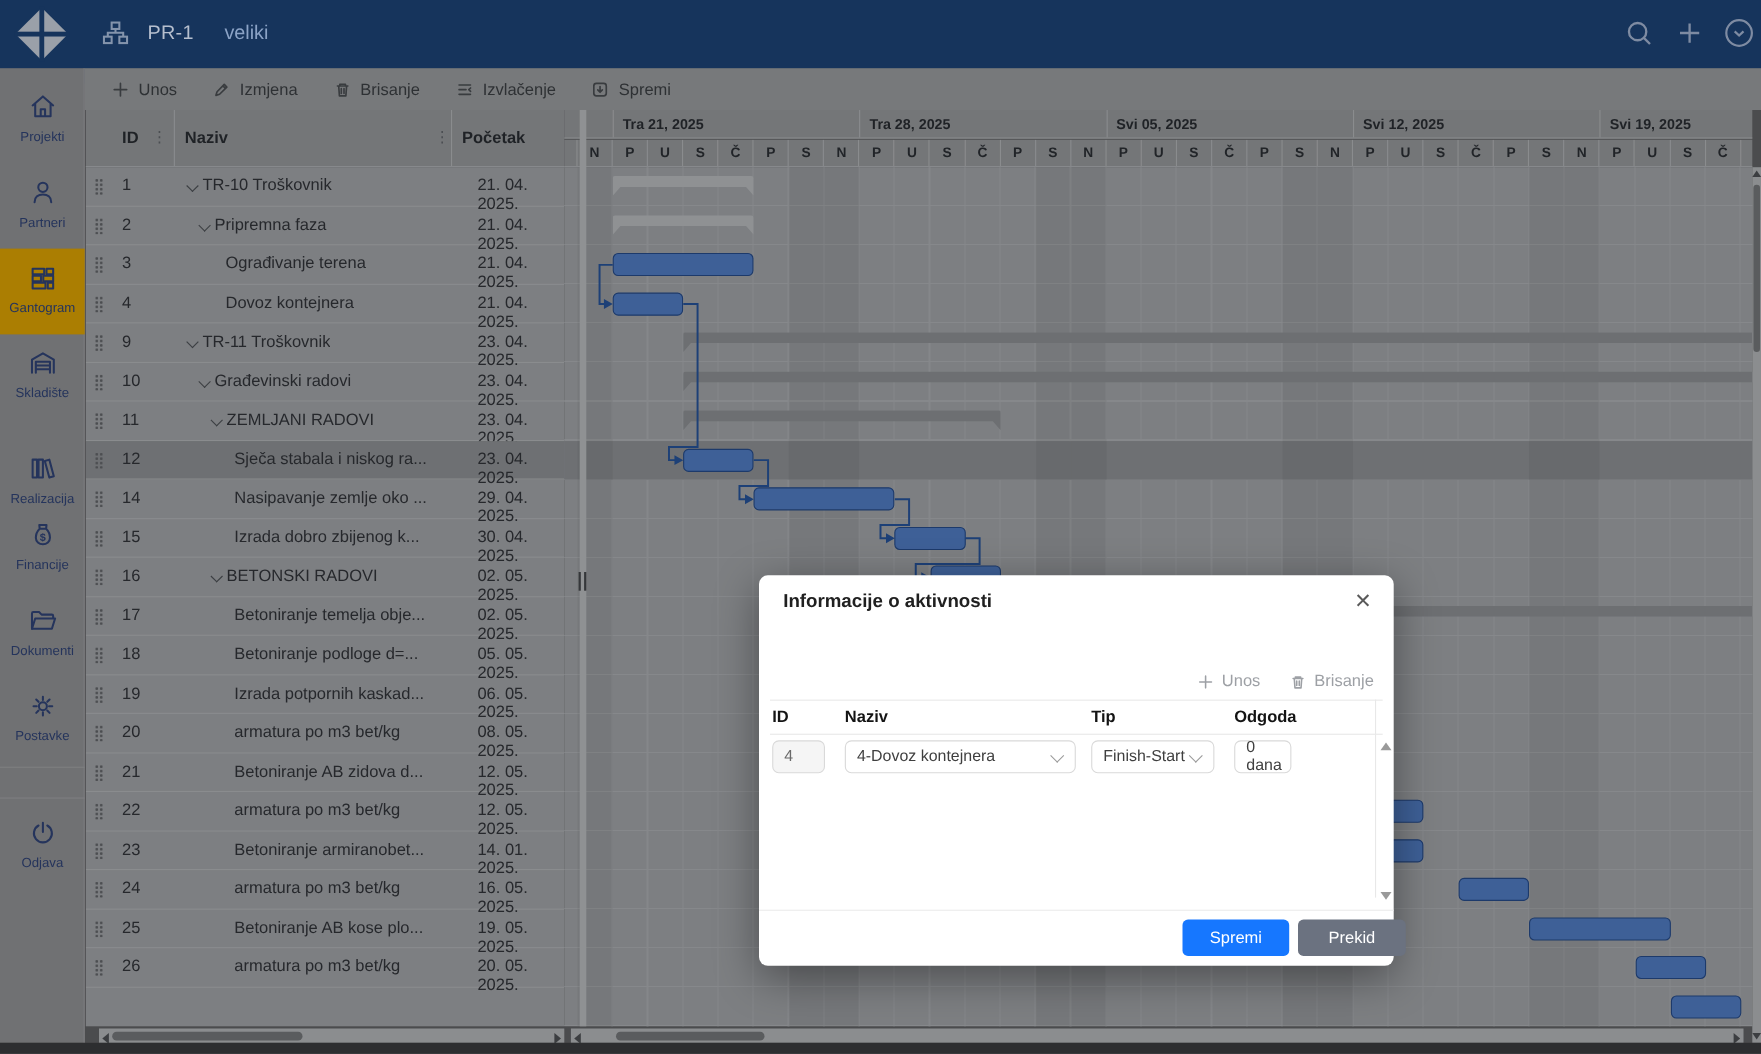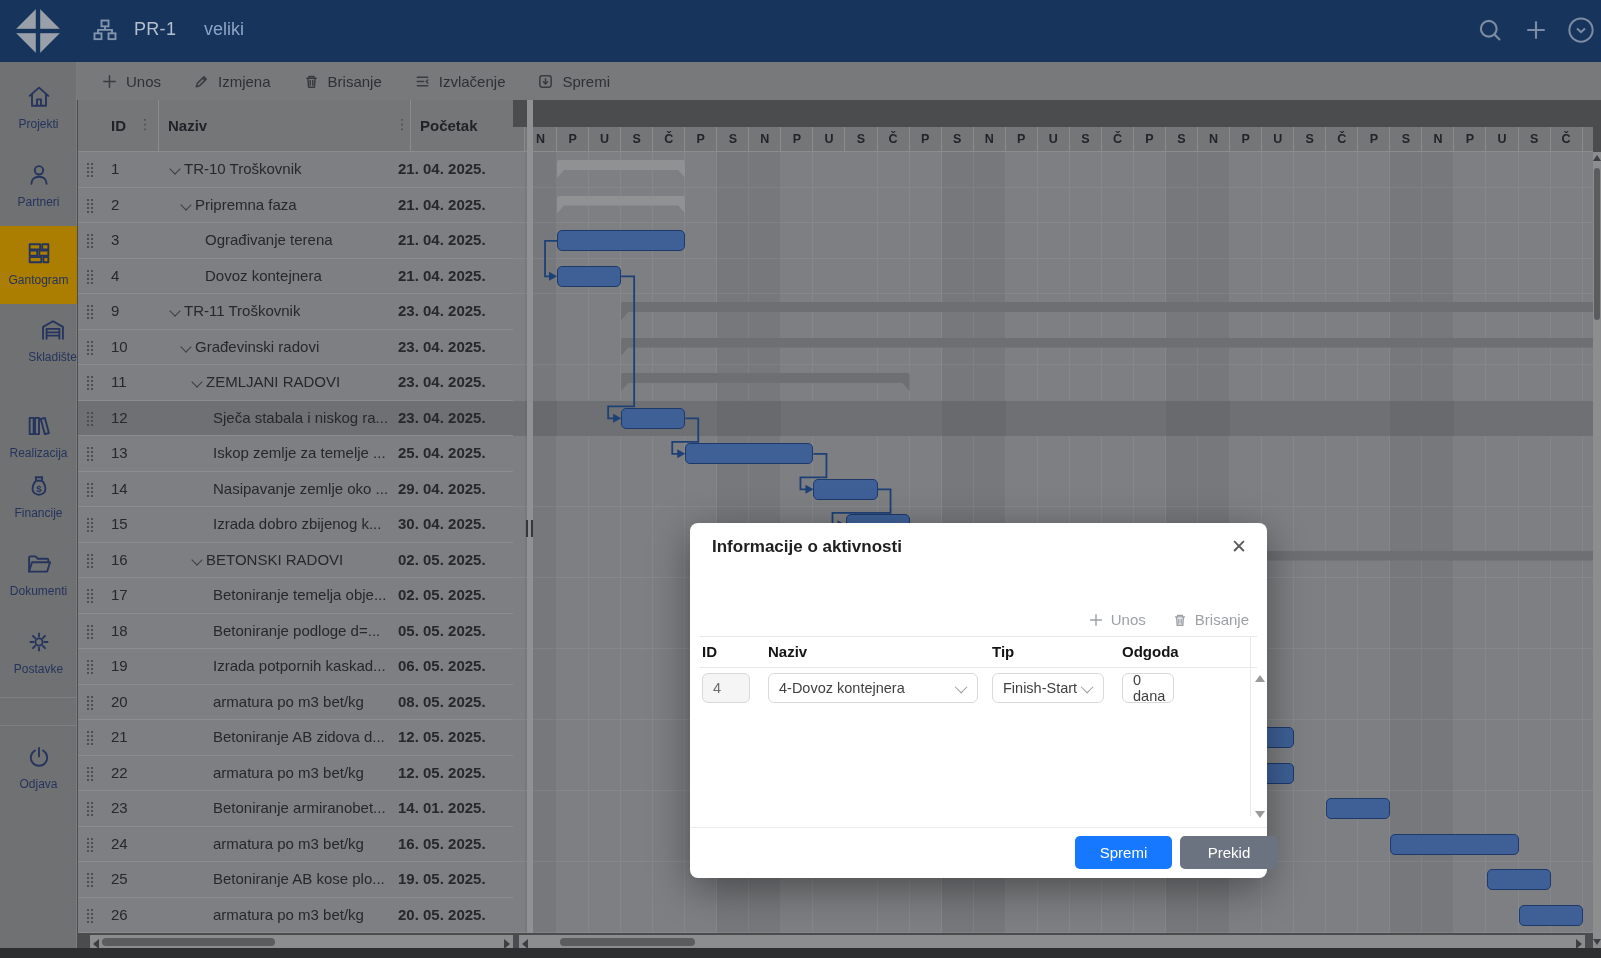--- a/index.html
+++ b/index.html
@@ -30,21 +30,21 @@
   .hd-label{position:absolute;top:17px;font-size:15px;font-weight:bold;}
   .hd-menu{position:absolute;top:16px;font-size:14px;color:#4b4e52;cursor:pointer;}
   #table-rows{left:78px;top:152px;width:435px;height:781px;background:#7d7f82;overflow:hidden;}
   .t-row{position:relative;height:35.5px;box-sizing:border-box;border-bottom:1px solid #8a8c8e;color:#26282c;font-size:15px;cursor:pointer;}
   .t-row.selected{background:#6e7073;}
   .t-row .drag{position:absolute;left:8px;top:10px;width:8px;height:15px;
       background-image:radial-gradient(circle,#4c4e51 1.1px,transparent 1.2px);background-size:4px 4px;}
   .t-row .rid{position:absolute;left:33px;top:8px;}
   .t-row .chv{position:absolute;top:13px;width:7px;height:7px;border-left:1.6px solid #3c3f43;border-bottom:1.6px solid #3c3f43;transform:rotate(-45deg);}
   .t-row .rname{position:absolute;top:8px;white-space:nowrap;overflow:hidden;}
-  .t-row .rdate{position:absolute;left:320px;top:8px;font-weight:bold;}
+  .t-row .rdate{position:absolute;left:356px;top:8px;}
   
   #splitter{left:527px;top:100px;width:6px;height:833px;background:#8f9193;cursor:col-resize;}
   #splitter .grip{position:absolute;top:420px;left:-1px;width:8px;height:17px;}
   #splitter .grip i{position:absolute;top:0;width:2px;height:17px;background:#35373a;}
   
   #gantt-weeks{left:513px;top:100px;width:1080px;height:26px;background:#747678;overflow:hidden;border-bottom:1px solid #8a8c8e;box-sizing:border-box;}
   .wk-cell{position:absolute;top:0;height:26px;border-left:1px solid #8a8c8e;box-sizing:border-box;}
   .wk-cell span{position:absolute;left:8px;top:5px;font-size:13px;font-weight:bold;color:#1f2226;white-space:nowrap;}
   #gantt-days{left:513px;top:127px;width:1080px;height:25px;background:#747678;overflow:hidden;border-bottom:1px solid #8a8c8e;box-sizing:border-box;}
   .day-cell{position:absolute;top:0;height:25px;width:32.05px;border-right:1px solid #8a8c8e;box-sizing:border-box;
@@ -166,21 +166,21 @@
             <rect x="4" y="4.5" width="9" height="4.4"></rect>
             <rect x="14.8" y="4.5" width="5.2" height="4.4"></rect>
             <rect x="4" y="10" width="6.5" height="4.4"></rect>
             <rect x="12.3" y="10" width="7.7" height="4.4"></rect>
             <rect x="4" y="15.5" width="10" height="4.4"></rect>
             <rect x="15.8" y="15.5" width="4.2" height="4.4"></rect>
           </svg>
         </span>
         <span class="sb-lb">Gantogram</span>
       </div>
-      <div class="sb-item" style="top: 241.4px; padding-left: 28px;">
+      <div class="sb-item" style="top: 241.4px;">
         <span class="sb-ic">
           <svg width="28" height="28" viewBox="0 0 24 24" fill="none" stroke="currentColor" stroke-width="1.6" stroke-linecap="round" stroke-linejoin="round">
             <path d="M3.5 19.5 V9.3 L12 4.5 L20.5 9.3 V19.5"></path>
             <path d="M6.5 19.5 V11 H17.5 V19.5 M6.5 14 H17.5 M6.5 16.8 H17.5"></path>
           </svg>
         </span>
         <span class="sb-lb">Skladište</span>
       </div>
       <div class="sb-item" style="top: 337px;">
         <span class="sb-ic">
@@ -334,26 +334,20 @@
         <span class="rdate">23. 04. 2025.</span>
       </div>
       <div class="t-row selected">
         <span class="drag"></span>
         <span class="rid">12</span>
         <span class="rname" style="left:135px;max-width:195px">Sječa stabala i niskog ra...</span>
         <span class="rdate">23. 04. 2025.</span>
       </div>
       <div class="t-row">
         <span class="drag"></span>
-        <span class="rid">13</span>
-        <span class="rname" style="left:135px;max-width:195px">Iskop zemlje za temelje ...</span>
-        <span class="rdate">25. 04. 2025.</span>
-      </div>
-      <div class="t-row">
-        <span class="drag"></span>
         <span class="rid">14</span>
         <span class="rname" style="left:135px;max-width:195px">Nasipavanje zemlje oko ...</span>
         <span class="rdate">29. 04. 2025.</span>
       </div>
       <div class="t-row">
         <span class="drag"></span>
         <span class="rid">15</span>
         <span class="rname" style="left:135px;max-width:195px">Izrada dobro zbijenog k...</span>
         <span class="rdate">30. 04. 2025.</span>
       </div>
@@ -419,20 +413,38 @@
         <span class="rdate">19. 05. 2025.</span>
       </div>
       <div class="t-row">
         <span class="drag"></span>
         <span class="rid">26</span>
         <span class="rname" style="left:135px;max-width:195px">armatura po m3 bet/kg</span>
         <span class="rdate">20. 05. 2025.</span>
       </div>
     </div>
 
+  <div id="gantt-weeks" class="abs">
+      <div class="wk-cell" style="left: -1px; width: 45.05px;"></div>
+      <div class="wk-cell" style="left: 44.05px; width: 224.35px;">
+        <span>Tra 21, 2025</span>
+      </div>
+      <div class="wk-cell" style="left: 268.4px; width: 224.35px;">
+        <span>Tra 28, 2025</span>
+      </div>
+      <div class="wk-cell" style="left: 492.75px; width: 224.35px;">
+        <span>Svi 05, 2025</span>
+      </div>
+      <div class="wk-cell" style="left: 717.1px; width: 224.35px;">
+        <span>Svi 12, 2025</span>
+      </div>
+      <div class="wk-cell" style="left: 941.45px; width: 224.35px;">
+        <span>Svi 19, 2025</span>
+      </div>
+    </div>
   <div id="gantt-days" class="abs">
       <div class="day-cell" style="left: -20.05px;"></div>
       <div class="day-cell" style="left: 12px;">N</div>
       <div class="day-cell" style="left: 44.05px;">P</div>
       <div class="day-cell" style="left: 76.1px;">U</div>
       <div class="day-cell" style="left: 108.15px;">S</div>
       <div class="day-cell" style="left: 140.2px;">Č</div>
       <div class="day-cell" style="left: 172.25px;">P</div>
       <div class="day-cell" style="left: 204.3px;">S</div>
       <div class="day-cell" style="left: 236.35px;">N</div>

